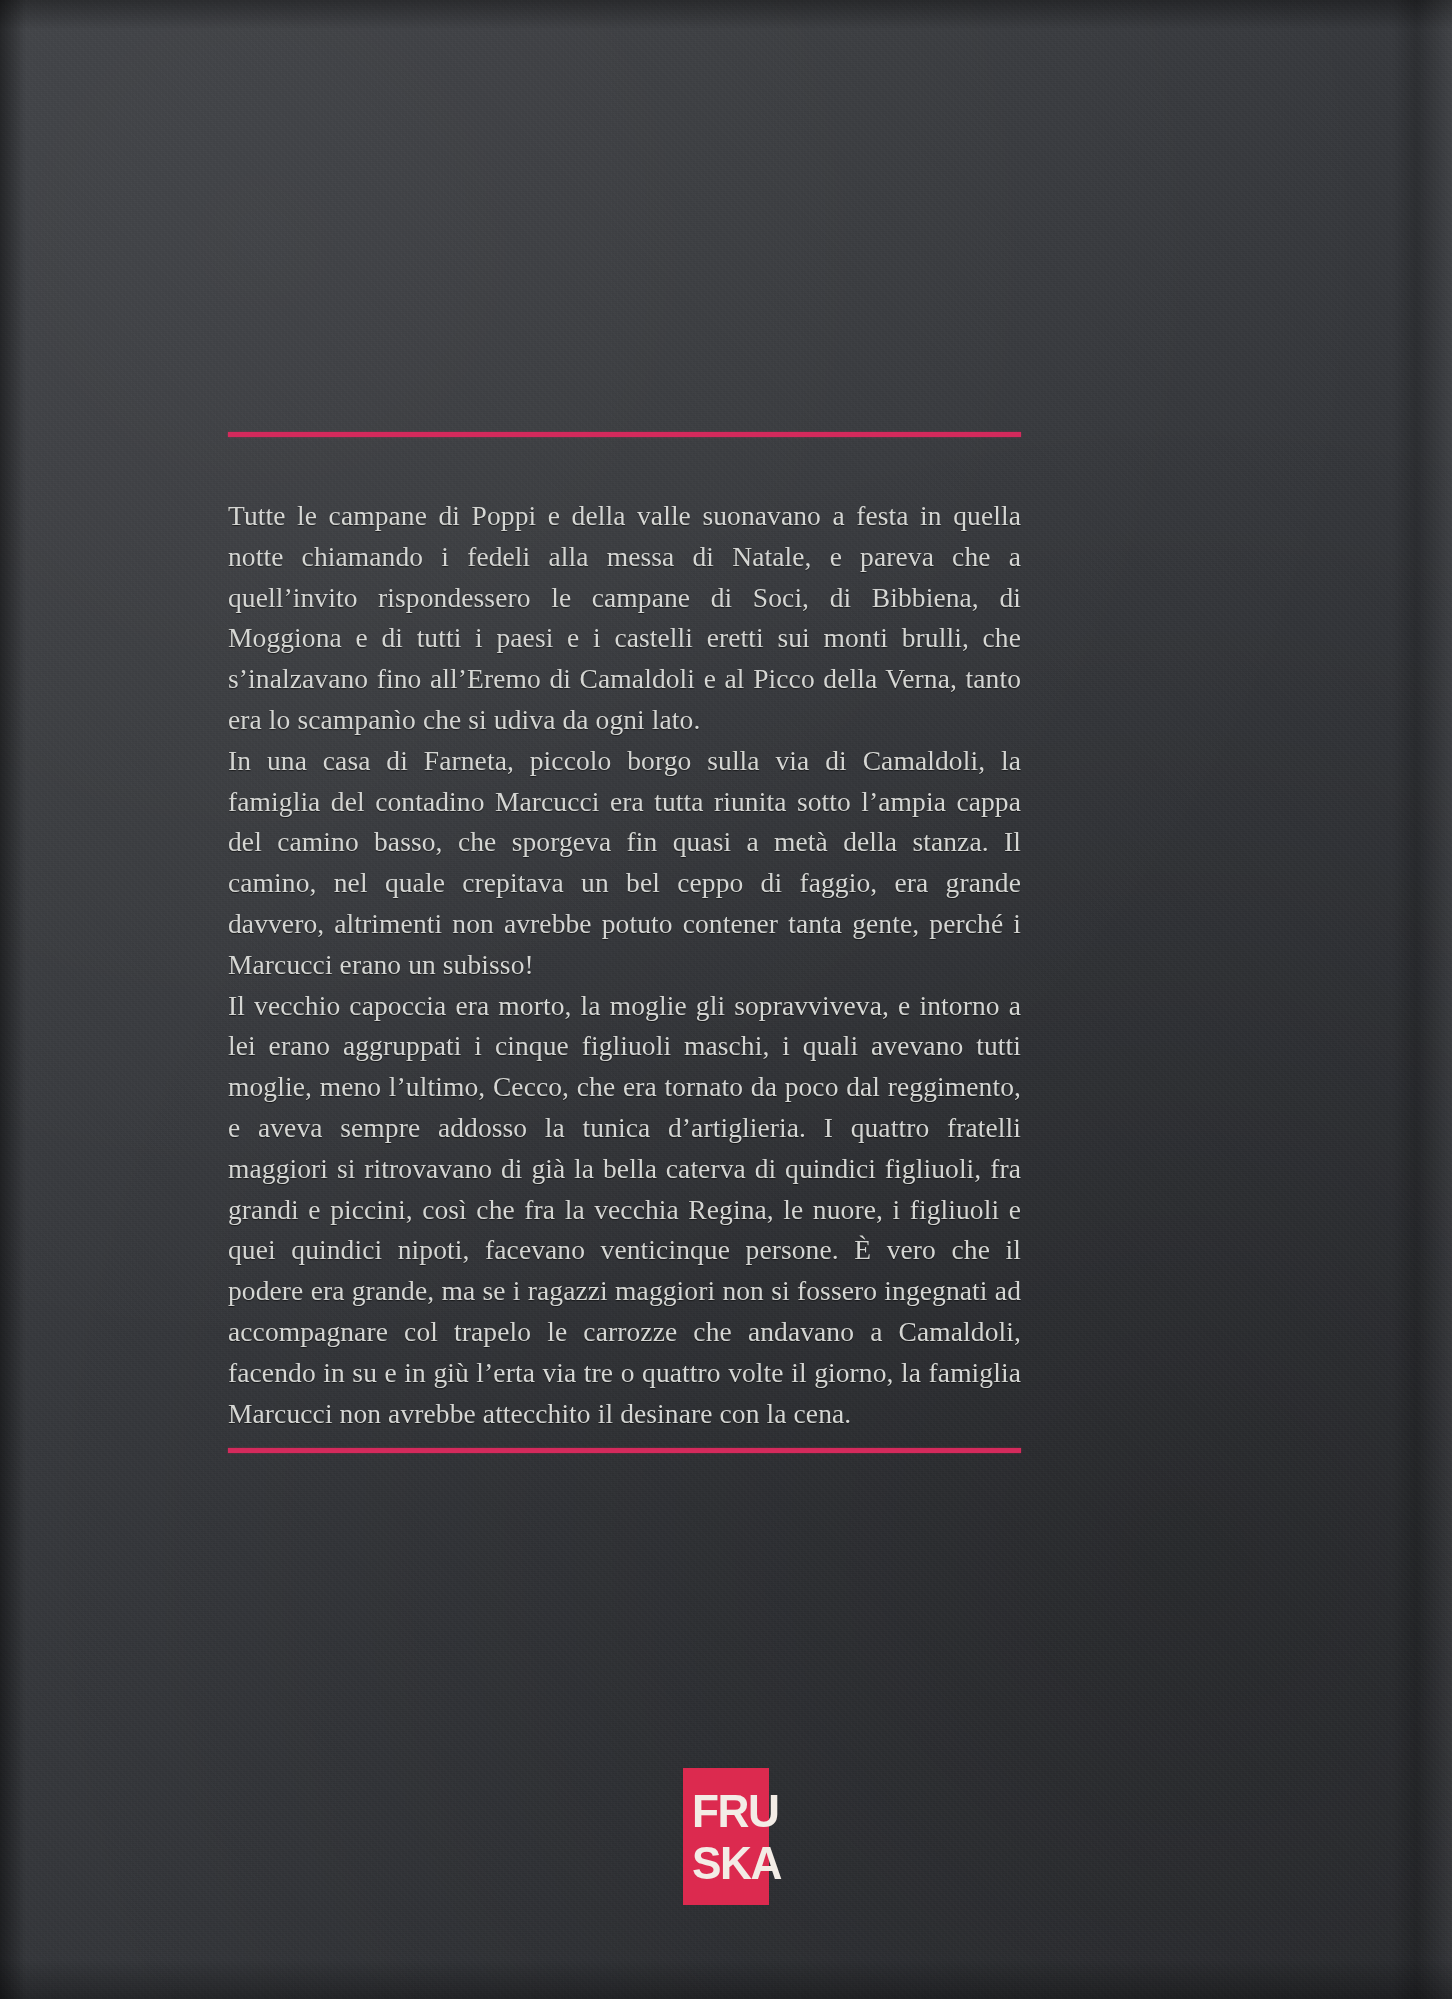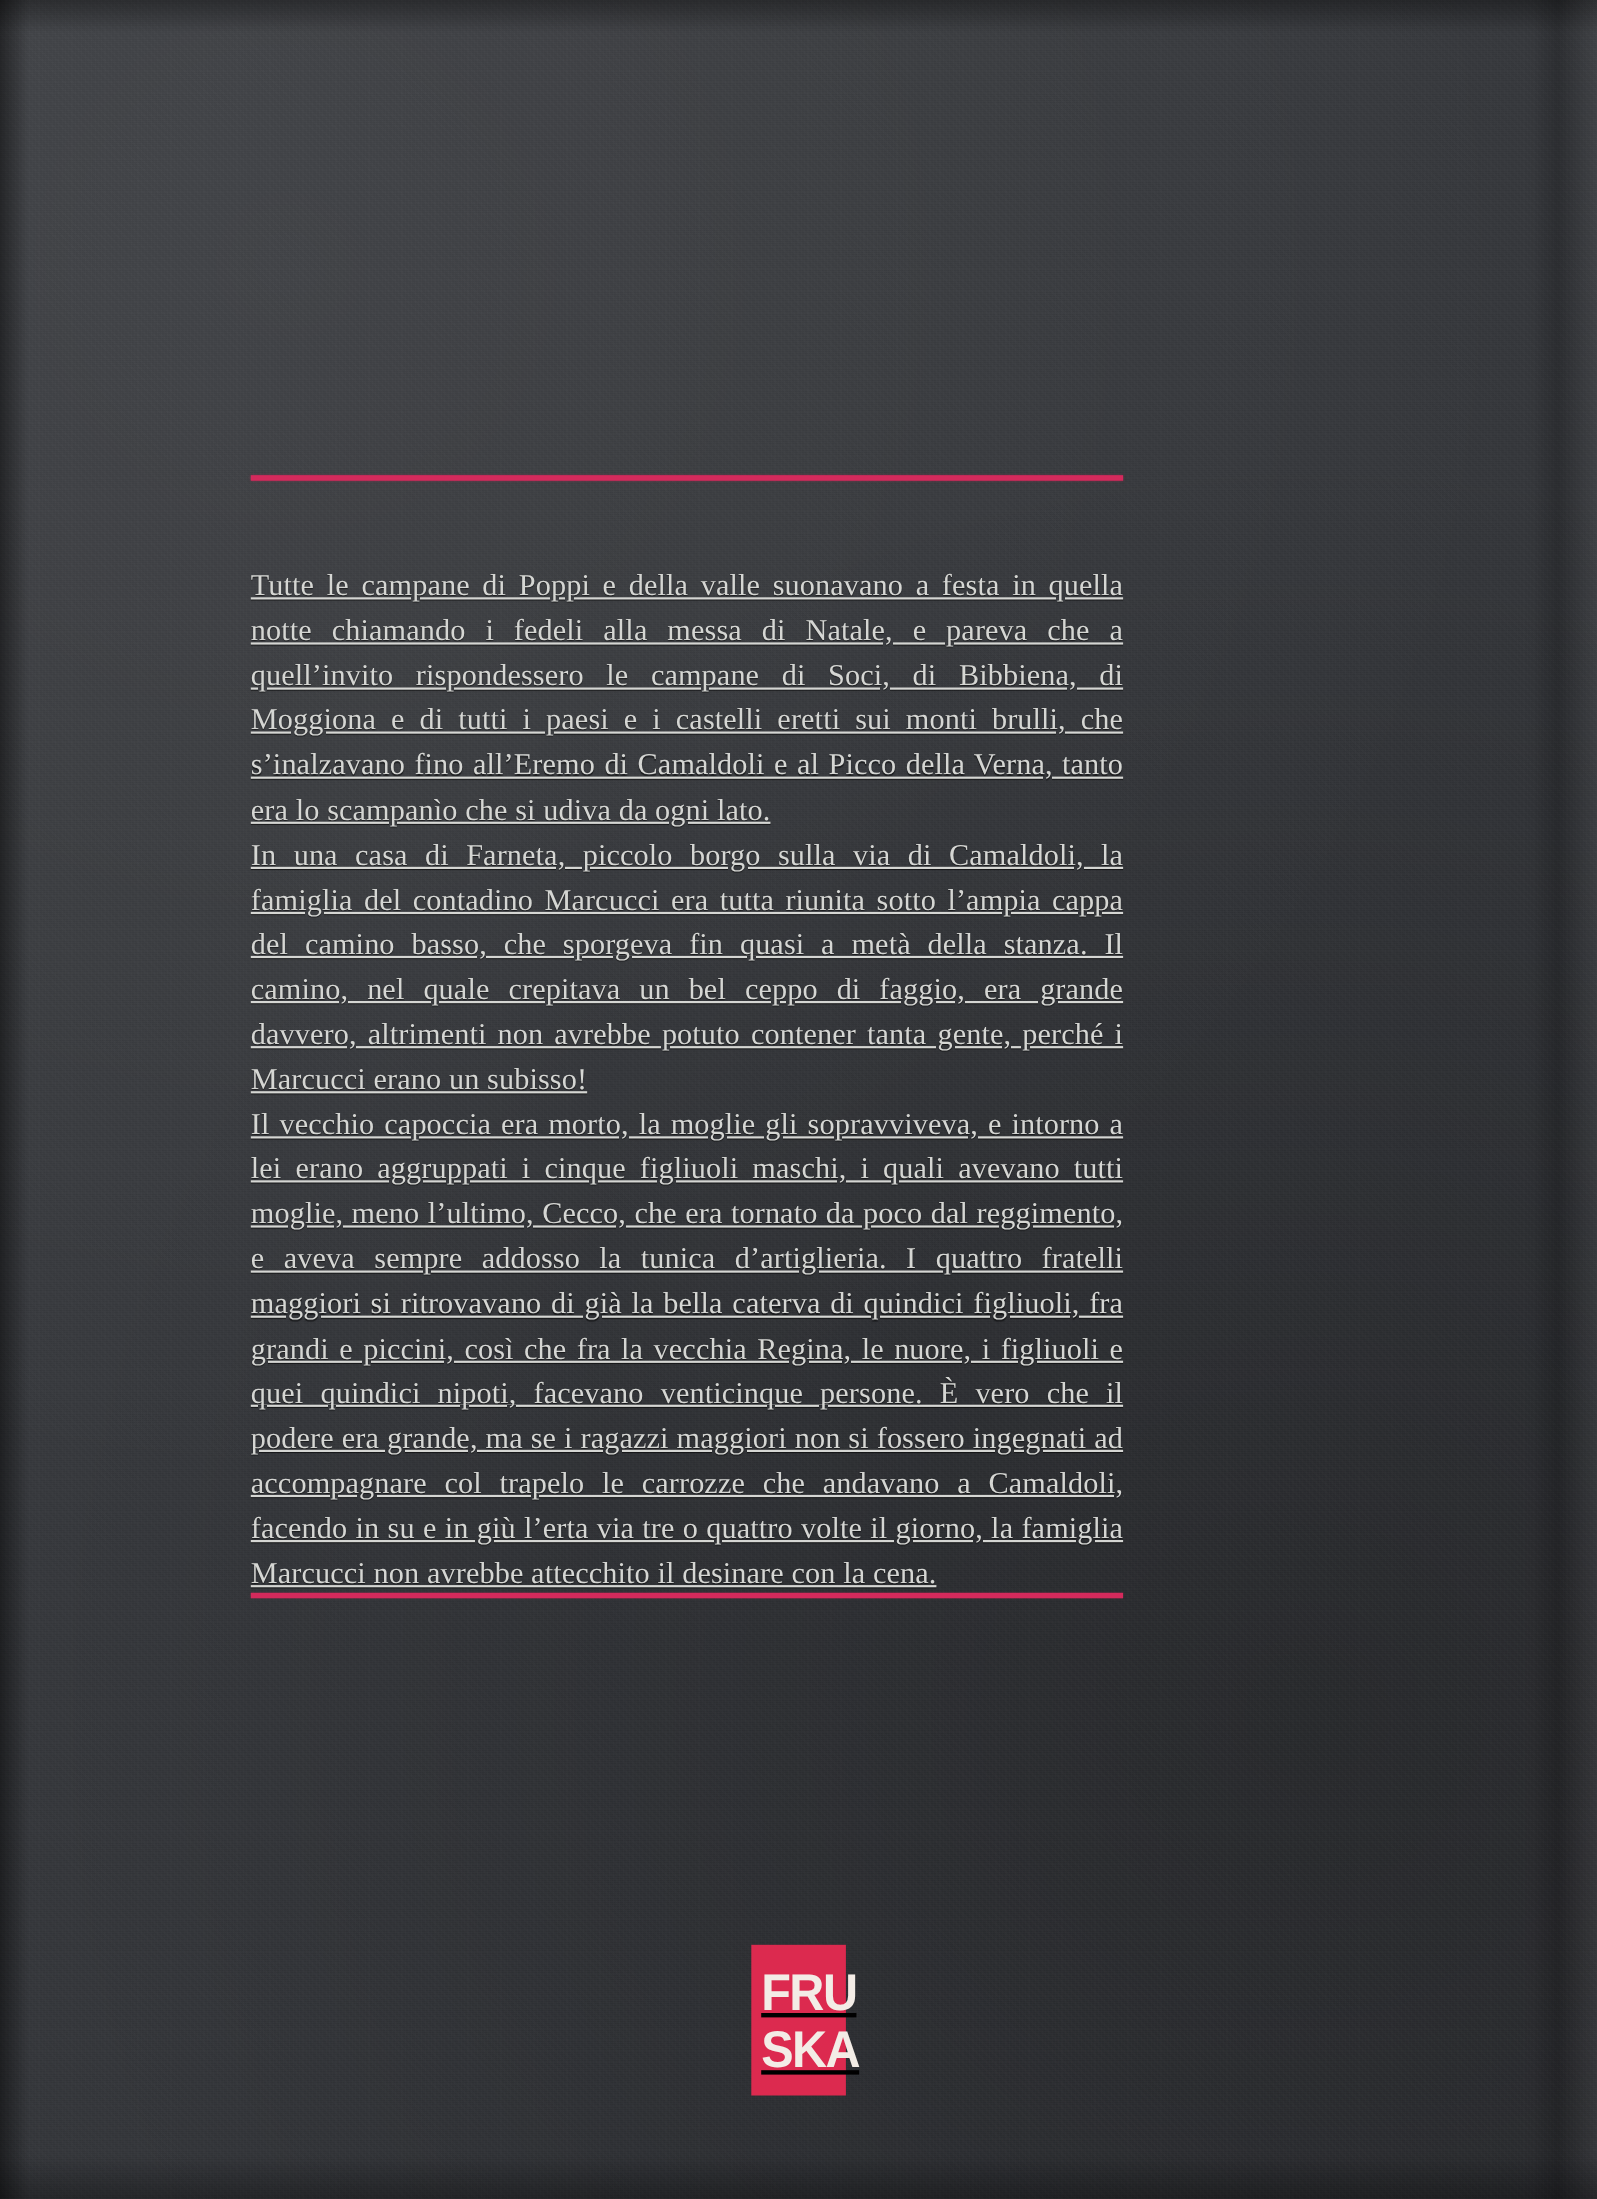--- a/index.html
+++ b/index.html
@@ -74,30 +74,29 @@
     background: #d42a5c;
     box-shadow: 0 0 2px rgba(212,42,92,0.55);
   }
   .rule-top    { top: 432px; }
   .rule-bottom { top: 1448px; }
 
   
   .blurb {
     position: absolute;
     left: 228px;
-    top: 512px;
+    top: 496px;
     width: 793px;
     color: #d5d6d3;
     font-size: 27.5px;
     line-height: 40.8px;
     text-align: justify;
     text-justify: inter-word;
     letter-spacing: 0.1px;
     text-shadow: 0 1px 1px rgba(0,0,0,0.55);
-    text-decoration: underline;
   }
   .blurb p {
     margin: 0;
     text-indent: 0;
     hyphens: auto;
     -webkit-hyphens: auto;
   }
 
   
   .logo {
@@ -106,21 +105,20 @@
     top: 1768px;
     width: 86px;
     height: 137px;
     background: #dc2a4f;
     display: flex;
     flex-direction: column;
     align-items: flex-start;
     justify-content: center;
     padding: 0 0 0 9px;
     box-sizing: border-box;
-    text-decoration: underline;
   }
   .logo-line {
     font-family: "Liberation Sans", sans-serif;
     font-weight: bold;
     font-size: 47px;
     line-height: 52px;
     color: #f3ece6;
     letter-spacing: -1.5px;
     transform: scaleX(0.94);
     transform-origin: left center;

